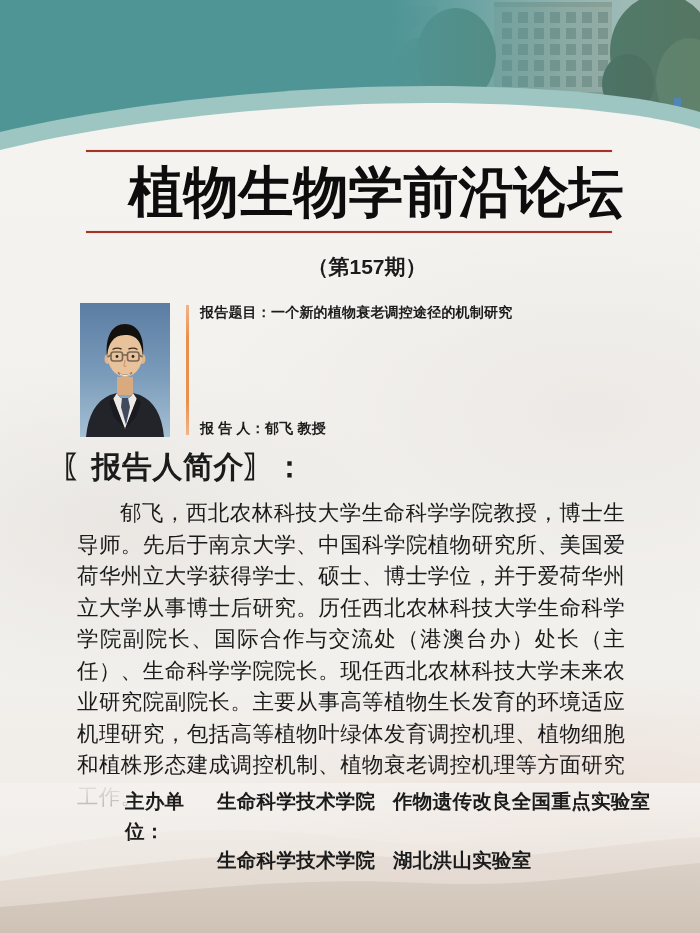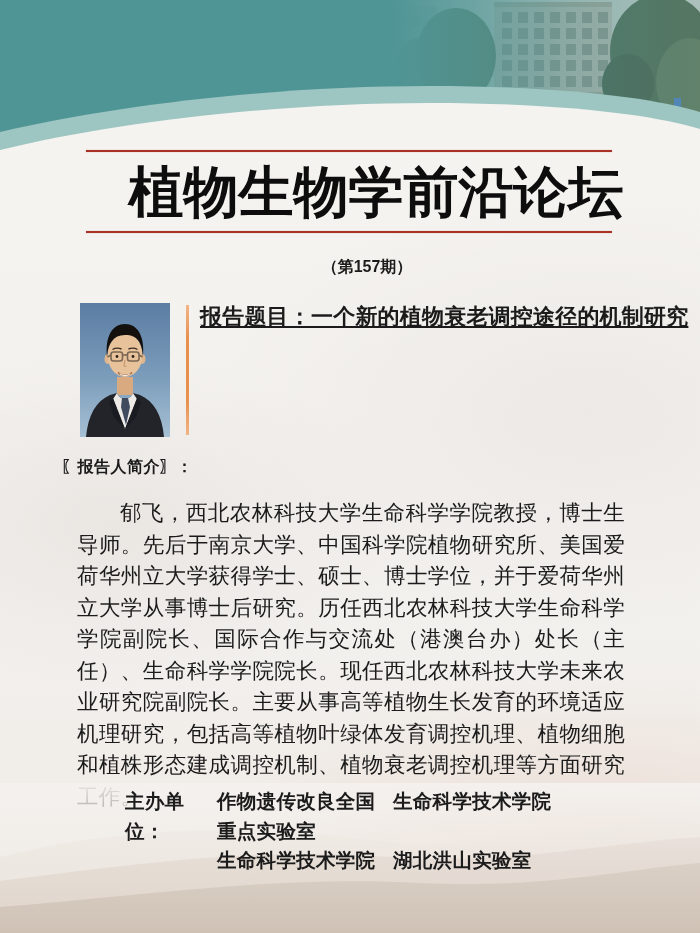--- a/index.html
+++ b/index.html
@@ -20,35 +20,35 @@
     background:linear-gradient(to right, #4f9596 0%, rgba(79,149,150,0.72) 28%, rgba(82,148,148,0.42) 58%, rgba(110,155,150,0.22) 100%); }
   .wave-svg { position:absolute; top:0; left:0; display:block; }
 
   
   .rule { position:absolute; left:86px; width:526px; height:2px; background:#a93226; box-shadow:0 0 1px rgba(200,90,80,0.8); }
   .rule-top { top:150px; }
   .rule-bottom { top:231px; }
   .title { position:absolute; top:156px; left:0; width:672px; margin:0; text-align:center;
     font-size:55px; font-weight:700; letter-spacing:0px; line-height:72px; color:#0d0d0d;padding-left:40px; }
   .issue { position:absolute; top:250px; left:0; width:700px; text-align:center; text-indent:34px;
-    font-size:16px; font-weight:600; line-height:34px; }
+    font-size:21px; font-weight:600; line-height:34px; }
 
   
   .info { position:absolute; top:303px; left:80px; width:560px; height:134px; }
   .speaker-photo { position:absolute; top:0; left:0; width:90px; height:134px; }
   .speaker-photo svg { display:block; }
   .info-divider { position:absolute; top:2px; left:106px; width:3px; height:130px;
     background:linear-gradient(#f2b487 0%, #e8914f 25%, #e8914f 75%, #f2b487 100%); }
   .info-rows { position:absolute; top:0; left:120px; width:440px; height:134px; box-sizing:border-box;
     display:flex; flex-direction:column; justify-content:space-between; padding:1px 0; }
-  .info-row { font-size:22px; font-weight:700; white-space:nowrap; letter-spacing:0.2px; line-height:1.15;text-decoration:underline; }
+  .info-row { font-size:14px; font-weight:700; white-space:nowrap; letter-spacing:0.2px; line-height:1.15; }
 
   
   .bio { position:absolute; top:452px; left:61px; width:580px; }
-  .bio-heading { font-size:16px; font-weight:600; line-height:30px; margin:0 0 6px 0; letter-spacing:0.5px; }
+  .bio-heading { font-size:30px; font-weight:600; line-height:30px; margin:0 0 6px 0; letter-spacing:0.5px; }
   .bio-text { margin:16px; font-size:21.5px; font-weight:400; line-height:31.5px;
     text-align:justify; text-justify:inter-ideograph; text-indent:2em; letter-spacing:0.2px; }
 
   
   .org { position:absolute; top:787px; left:97px; z-index:2;
     display:grid; grid-template-columns:92px 176px auto;
     font-size:19.5px; font-weight:700; line-height:29.5px; letter-spacing:0.3px;margin-left:28px; }
 
   
   .mountains { position:absolute; left:0; bottom:0; display:block; z-index:1; }
@@ -217,30 +217,31 @@
         <circle cx="37" cy="53.5" r="1.4" fill="#2a201a"></circle>
         <circle cx="53" cy="53.5" r="1.4" fill="#2a201a"></circle>
         <path d="M45,57 L44,63 L46.5,63.5" stroke="#c89a70" stroke-width="1.2" fill="none"></path>
         <path d="M38,69.5 C42,73.5 48,73.5 52,69.5" stroke="#9c6b4c" stroke-width="1.5" fill="none"></path>
         <path d="M39.5,70 C43,72.8 47,72.8 50.5,70 L50,71.6 C47,73.8 43,73.8 40,71.6 Z" fill="#f3ece4"></path>
       </svg>
     </div>
     <div class="info-divider"></div>
     <div class="info-rows">
       <div class="info-row"><span class="info-label">报告题目：</span><span class="info-value">一个新的植物衰老调控途径的机制研究</span></div>
+      <div class="info-row"><span class="info-label">报 告 人：</span><span class="info-value">郁飞  教授</span></div>
     </div>
   </div>
 
   <div class="bio">
     <div class="bio-heading">〖报告人简介〗：</div>
     <p class="bio-text">郁飞，西北农林科技大学生命科学学院教授，博士生导师。先后于南京大学、中国科学院植物研究所、美国爱荷华州立大学获得学士、硕士、博士学位，并于爱荷华州立大学从事博士后研究。历任西北农林科技大学生命科学学院副院长、国际合作与交流处（港澳台办）处长（主任）、生命科学学院院长。现任西北农林科技大学未来农业研究院副院长。主要从事高等植物生长发育的环境适应机理研究，包括高等植物叶绿体发育调控机理、植物细胞和植株形态建成调控机制、植物衰老调控机理等方面研究工作。</p>
   </div>
 
   <div class="org">
     <span class="org-label">主办单位：</span>
+    <span>生命科学技术学院</span>
     <span>作物遗传改良全国重点实验室</span>
-    <span>生命科学技术学院</span>
     <span></span>
     <span>生命科学技术学院</span>
     <span>湖北洪山实验室</span>
   </div>
 
 </div>
 
 </body></html>

